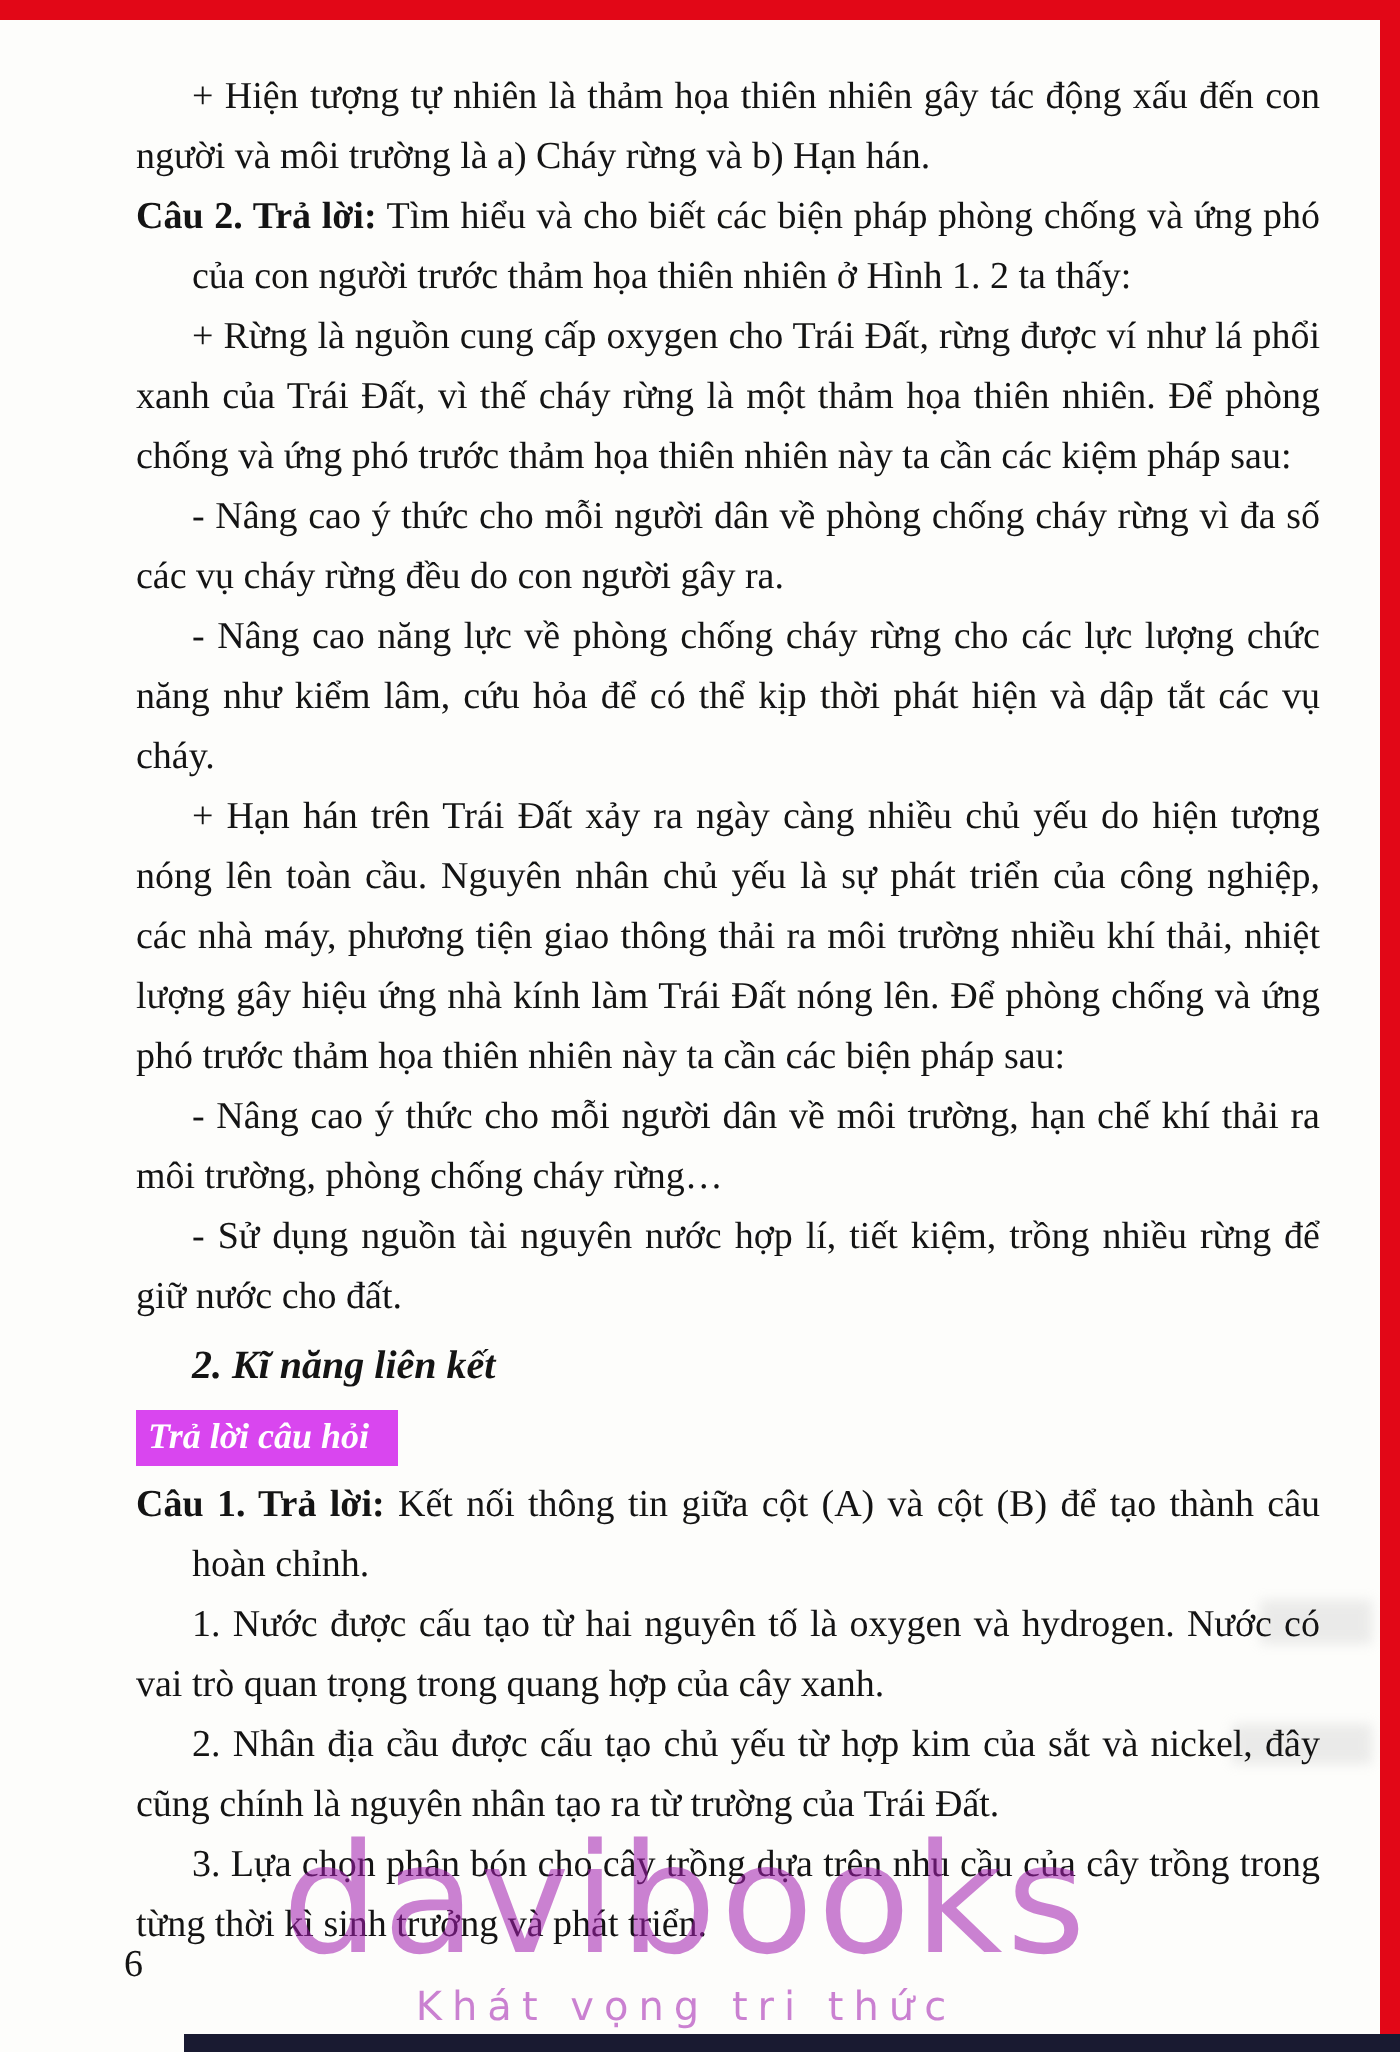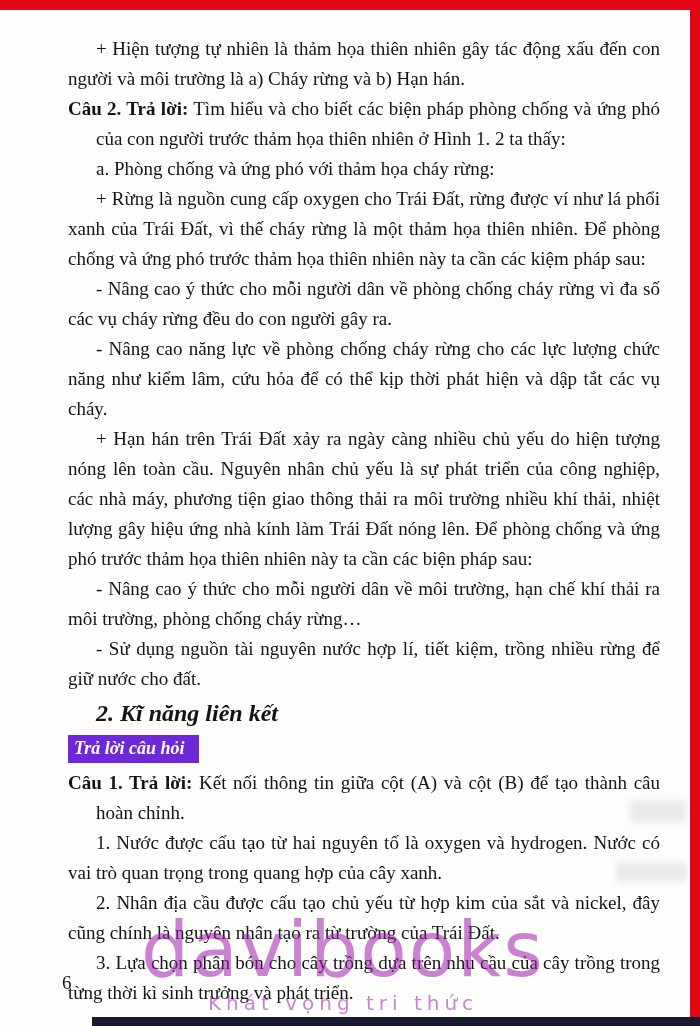--- a/index.html
+++ b/index.html
@@ -22,26 +22,26 @@
     text-align:justify;
     z-index:2;
   }
   .content p { margin:0; }
   .pi   { text-indent:28px; }
   .hang { padding-left:28px; text-indent:-28px; }
   .lead { font-weight:bold; }
 
   .section-heading {
     font-weight:bold; font-style:italic;
-    font-size:24px; text-align:left;
+    font-size:20px; text-align:left;
     margin:4px 0 4px 28px !important;
   }
   .answer-box {
     display:inline-block;
-    background:#6d28d9; color:#ffffff;
+    background:#d946ef; color:#ffffff;
     font-style:italic; font-weight:bold;
     font-size:18px; line-height:24px;
     padding:1px 14px 3px 6px;
     margin:3px 0 5px 0;
     text-indent:0;
   }
 
   .watermark {
     position:absolute; left:0; right:14px; bottom:6px;
     text-align:center; z-index:4;
@@ -80,21 +80,20 @@
 
 <div class="scan-smudge smudge-1"></div>
 <div class="scan-smudge smudge-2"></div>
 
 <div class="content">
 
   <p class="pi">+ Hiện tượng tự nhiên là thảm họa thiên nhiên gây tác động xấu đến con người và môi trường là a) Cháy rừng và b) Hạn hán.</p>
 
   <p class="hang"><span class="lead">Câu 2. Trả lời:</span> <span>Tìm hiểu và cho biết các biện pháp phòng chống và ứng phó của con người trước thảm họa thiên nhiên ở Hình 1. 2 ta thấy:</span></p>
 
-  <p class="pi">a. Phòng chống và ứng phó với thảm họa cháy rừng:</p>
 
   <p class="pi">+ Rừng là nguồn cung cấp oxygen cho Trái Đất, rừng được ví như lá phổi xanh của Trái Đất, vì thế cháy rừng là một thảm họa thiên nhiên. Để phòng chống và ứng phó trước thảm họa thiên nhiên này ta cần các kiệm pháp sau:</p>
 
   <p class="pi">- Nâng cao ý thức cho mỗi người dân về phòng chống cháy rừng vì đa số các vụ cháy rừng đều do con người gây ra.</p>
 
   <p class="pi">- Nâng cao năng lực về phòng chống cháy rừng cho các lực lượng chức năng như kiểm lâm, cứu hỏa để có thể kịp thời phát hiện và dập tắt các vụ cháy.</p>
 
 
   <p class="pi">+ Hạn hán trên Trái Đất xảy ra ngày càng nhiều chủ yếu do hiện tượng nóng lên toàn cầu. Nguyên nhân chủ yếu là sự phát triển của công nghiệp, các nhà máy, phương tiện giao thông thải ra môi trường nhiều khí thải, nhiệt lượng gây hiệu ứng nhà kính làm Trái Đất nóng lên. Để phòng chống và ứng phó trước thảm họa thiên nhiên này ta cần các biện pháp sau:</p>
 

